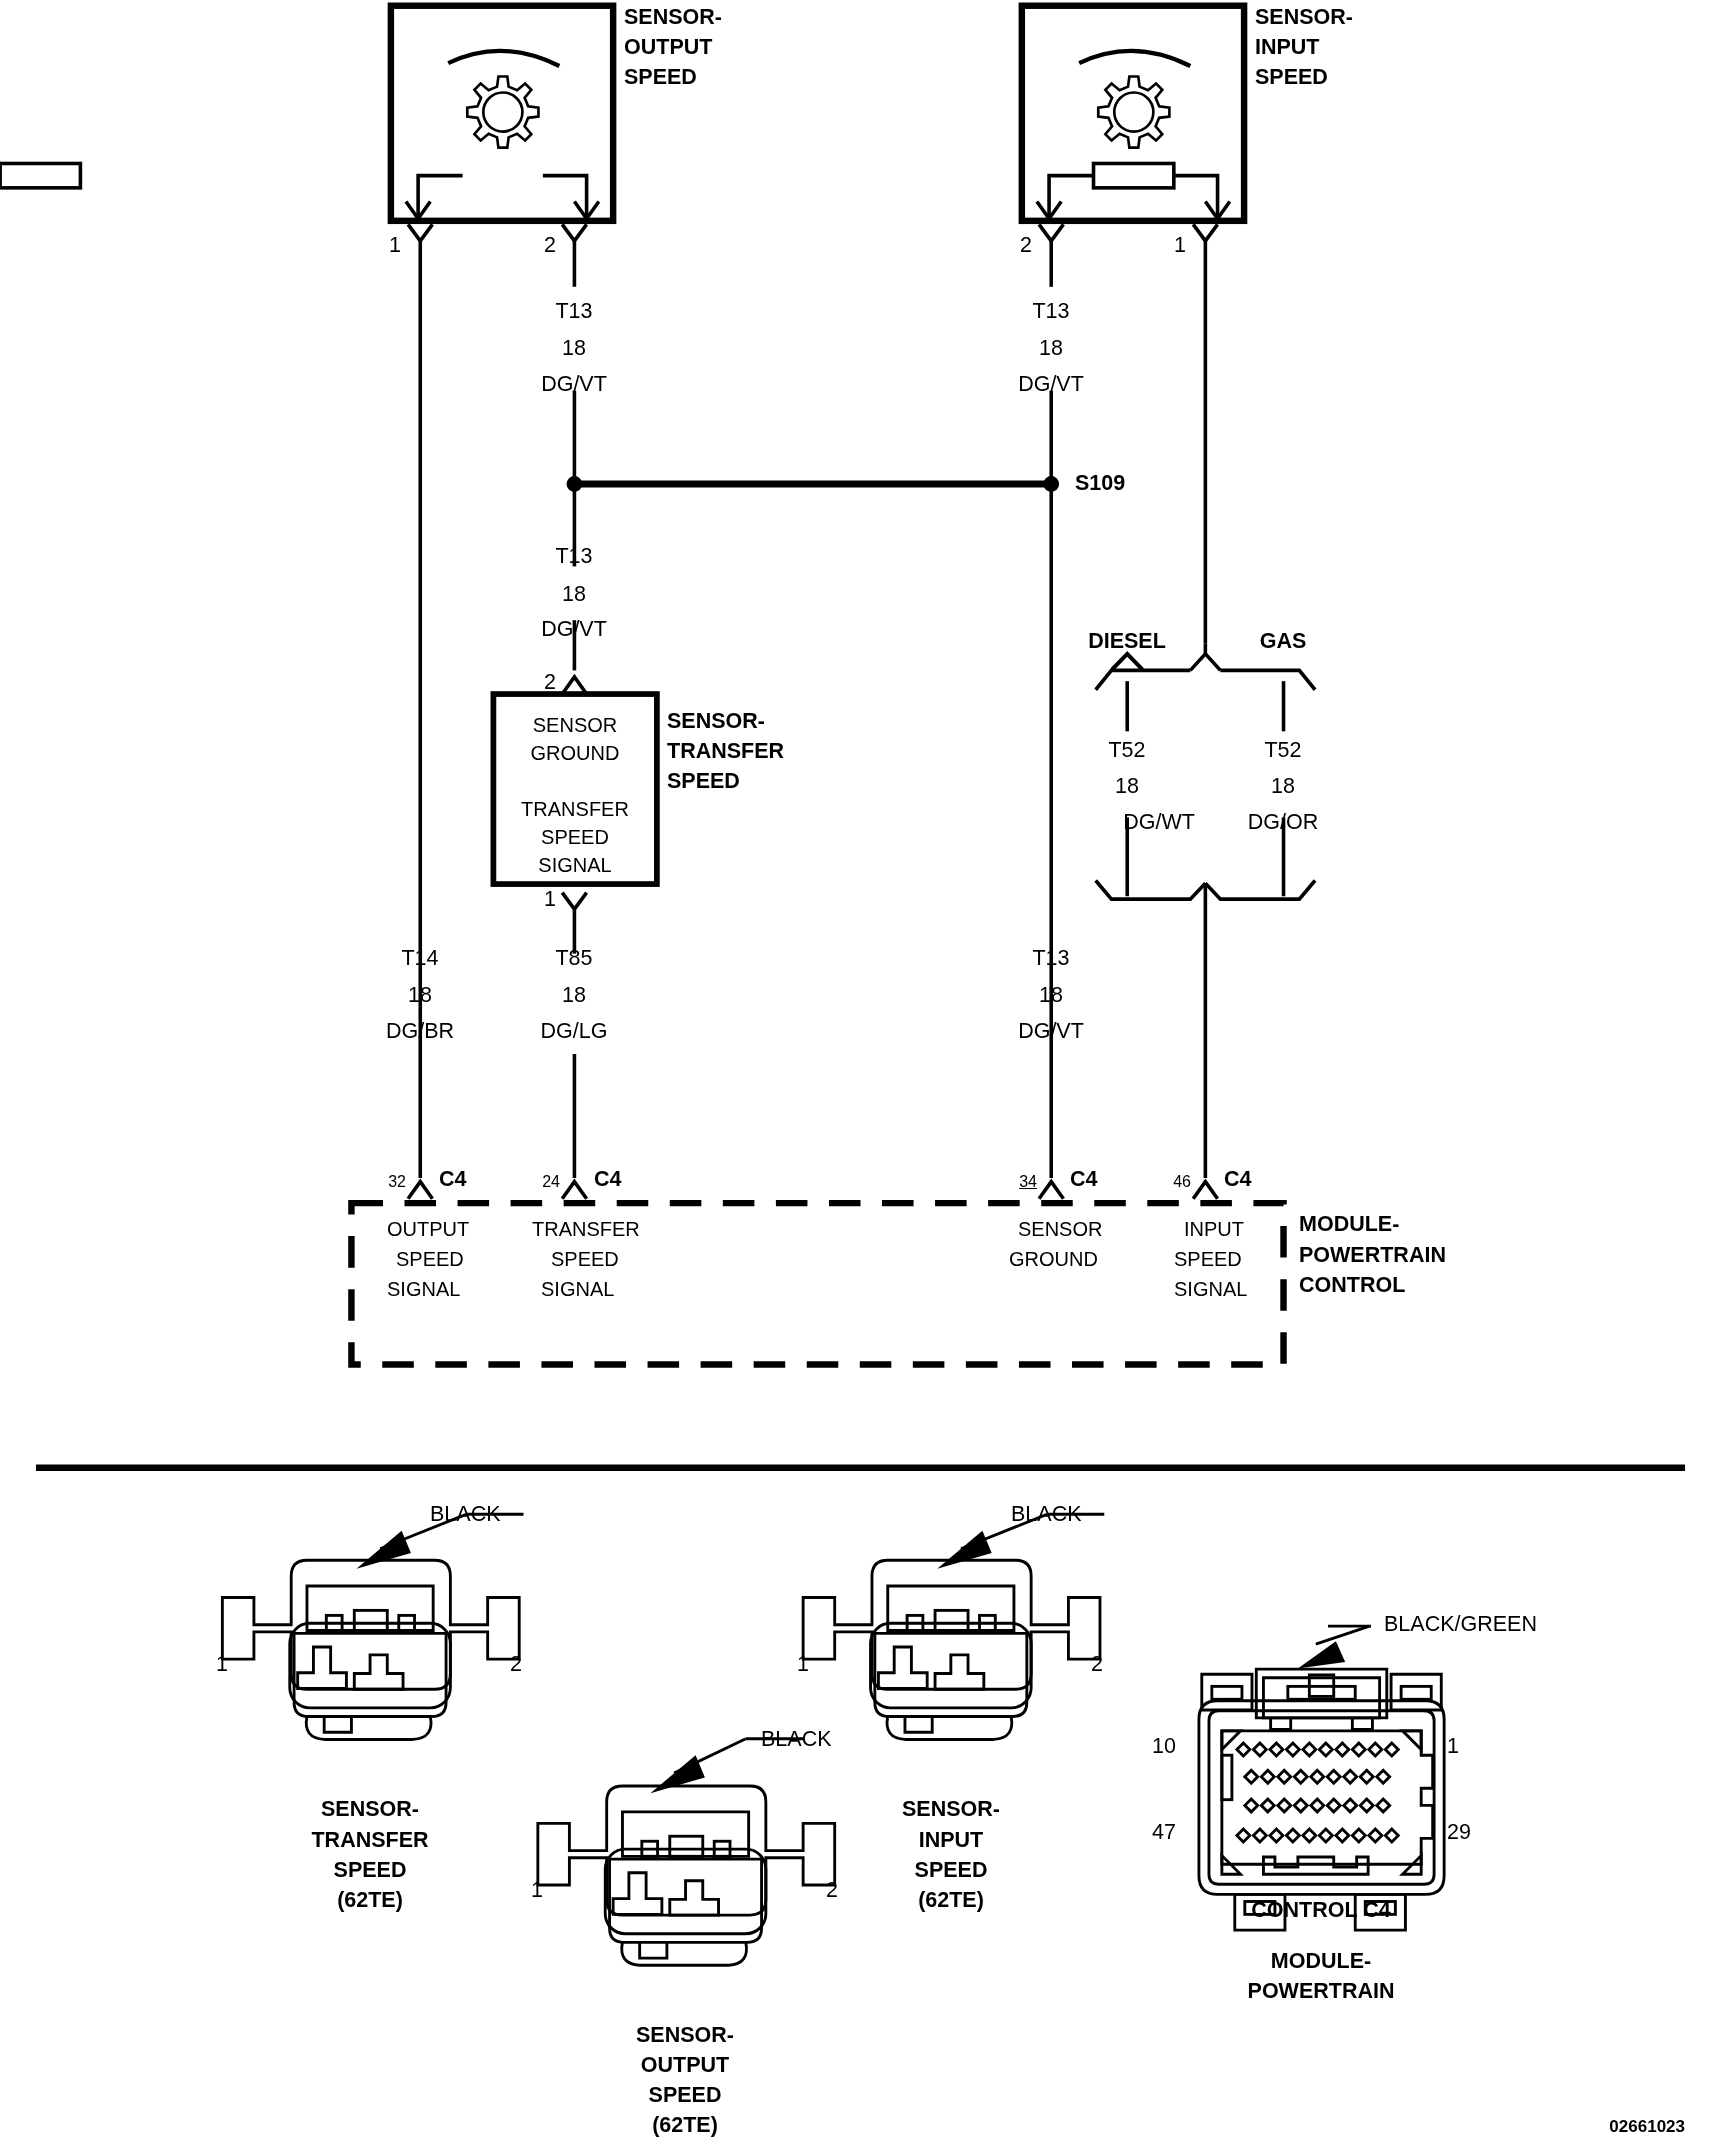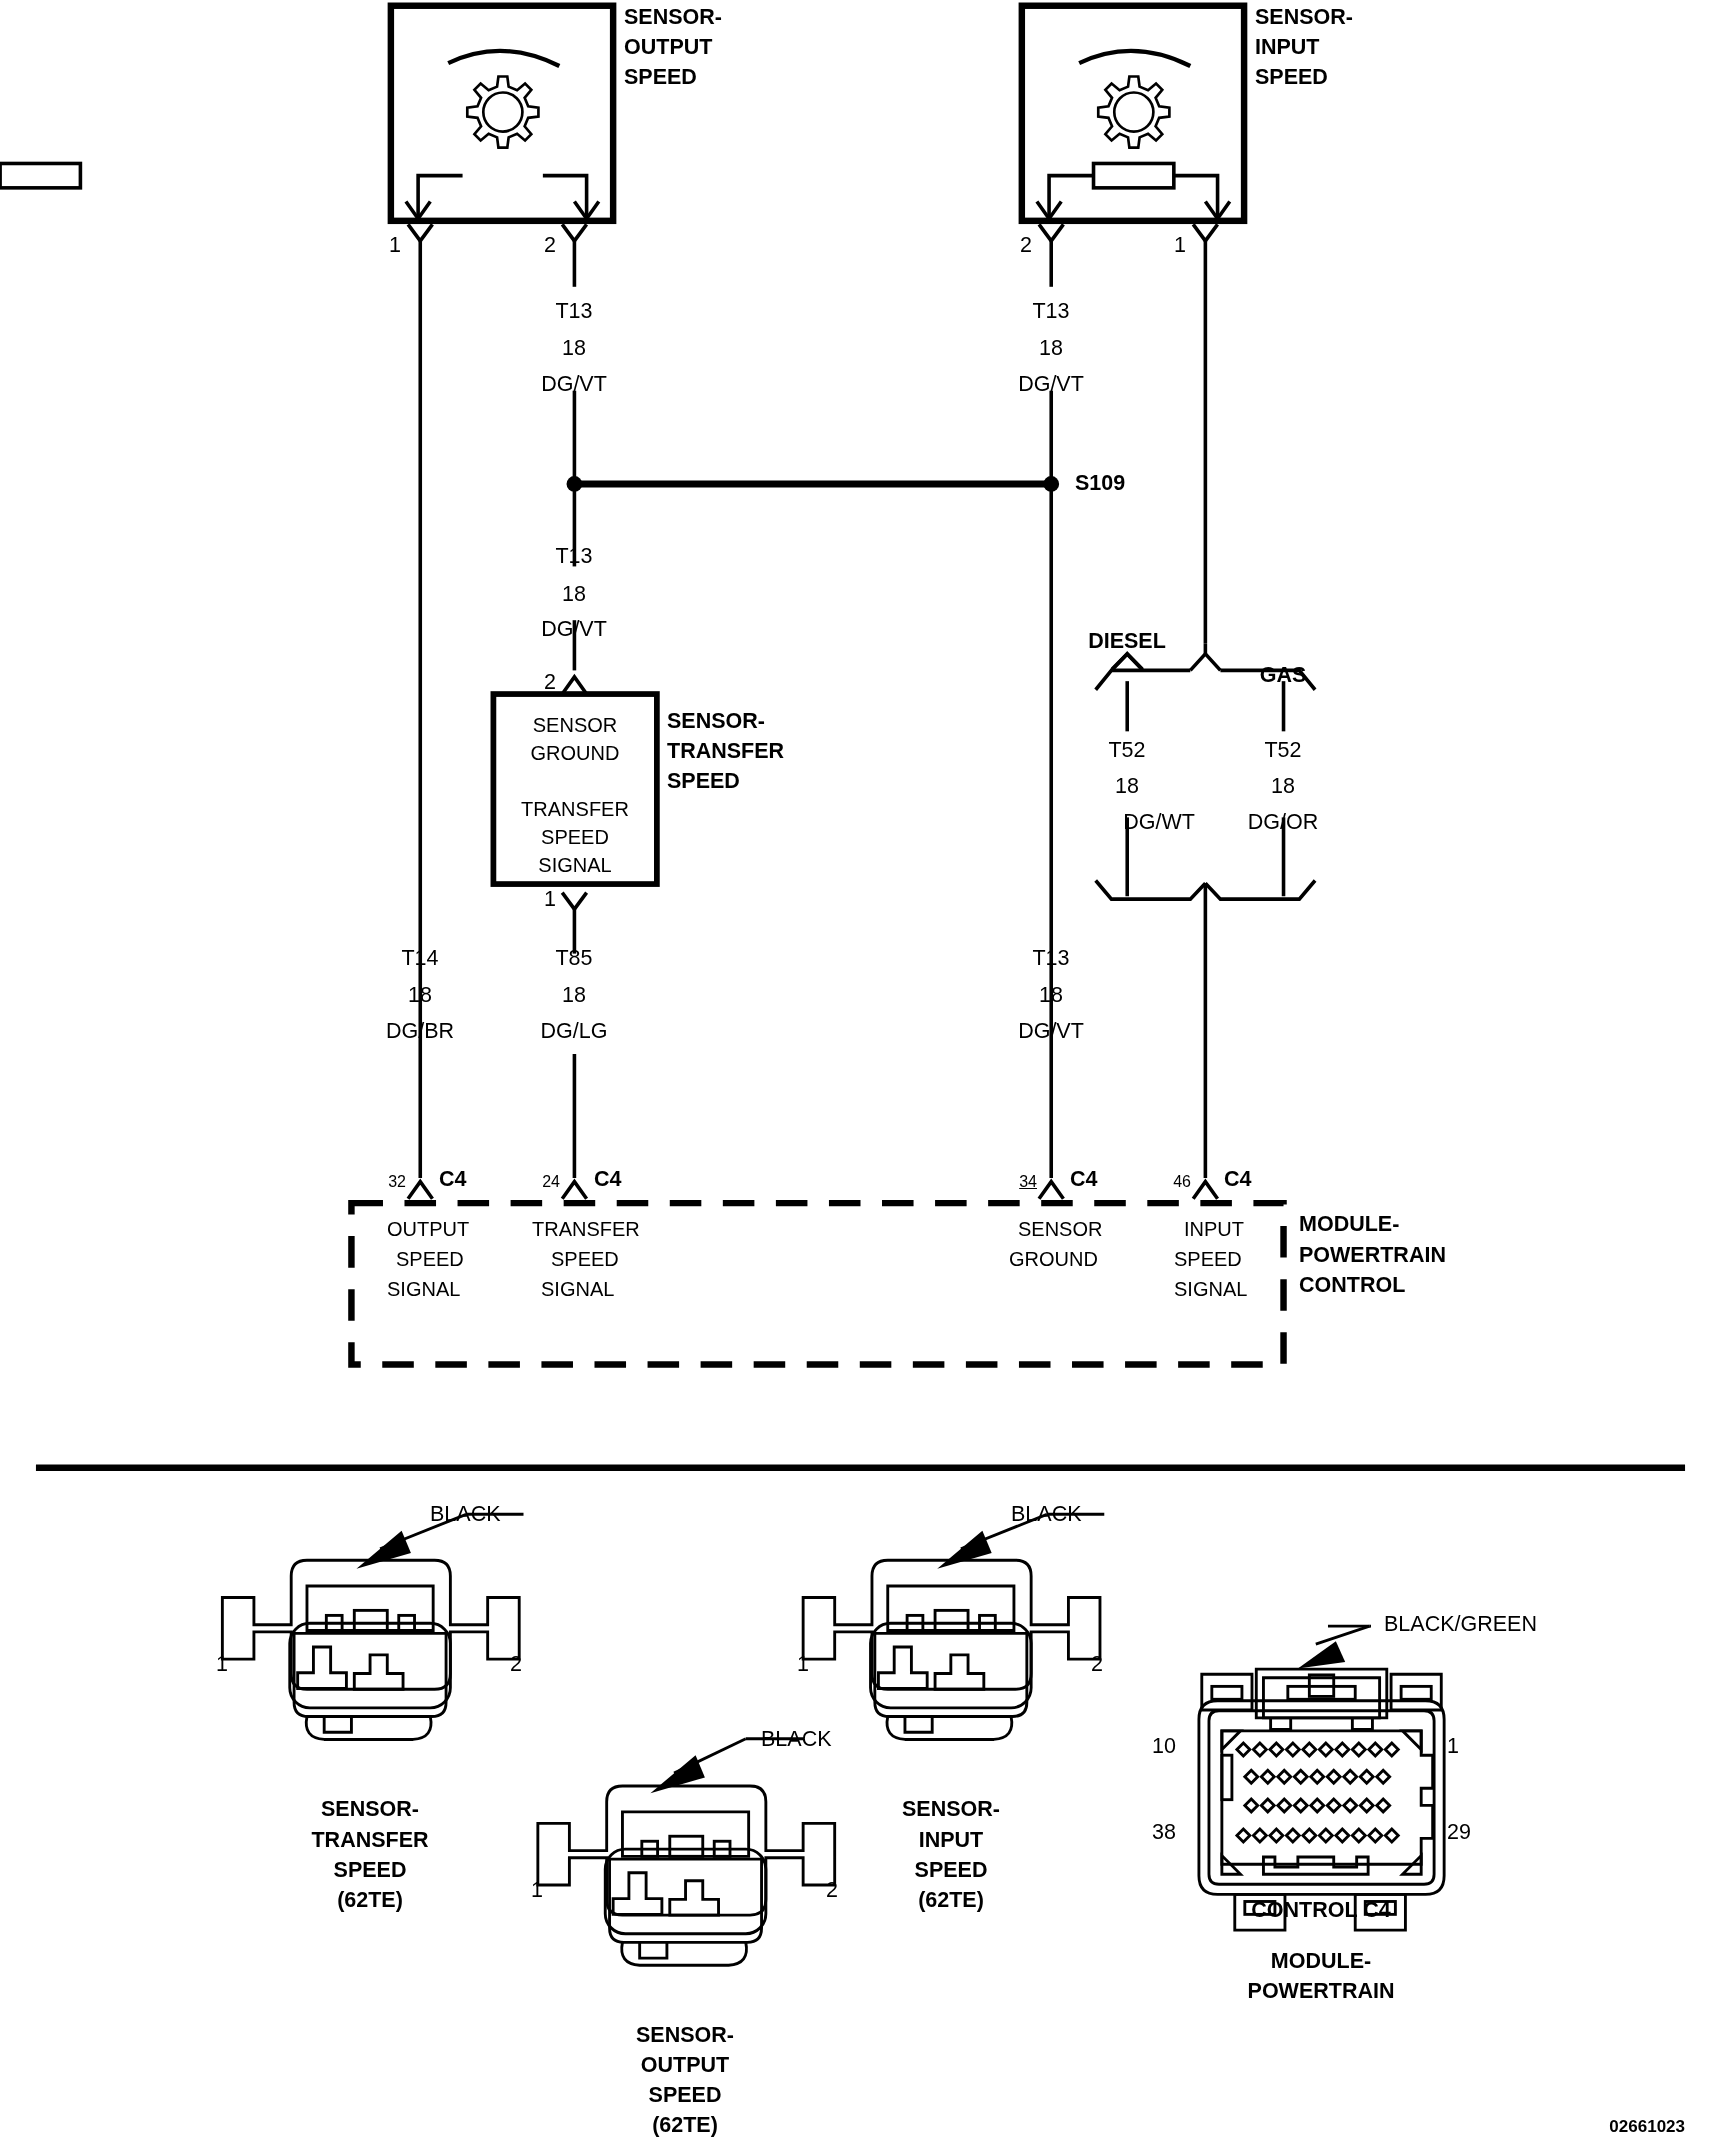--- a/index.html
+++ b/index.html
@@ -310,21 +310,21 @@
 <div class="t s28 c" style="left:575px;top:715px;">SENSOR</div>
 <div class="t s28 c" style="left:575px;top:743px;">GROUND</div>
 <div class="t s28 c" style="left:575px;top:799px;">TRANSFER</div>
 <div class="t s28 c" style="left:575px;top:827px;">SPEED</div>
 <div class="t s28 c" style="left:575px;top:855px;">SIGNAL</div>
 <div class="t s30 bold" style="left:667px;top:711px;">SENSOR-</div>
 <div class="t s30 bold" style="left:667px;top:741px;">TRANSFER</div>
 <div class="t s30 bold" style="left:667px;top:771px;">SPEED</div>
 
 <div class="t s30 bold c" style="left:1127px;top:631px;">DIESEL</div>
-<div class="t s30 bold c" style="left:1283px;top:665px;">GAS</div>
+<div class="t s30 bold c" style="left:1283px;top:631px;">GAS</div>
 
 <div class="t s30 c" style="left:1127px;top:740px;">T52</div>
 <div class="t s30 c" style="left:1127px;top:776px;">18</div>
 <div class="t s30 c" style="left:1127px;top:812px;margin-left:32px;">DG/WT</div>
 
 <div class="t s30 c" style="left:1283px;top:740px;">T52</div>
 <div class="t s30 c" style="left:1283px;top:776px;">18</div>
 <div class="t s30 c" style="left:1283px;top:812px;">DG/OR</div>
 
 <div class="t s30 c" style="left:420px;top:948px;">T14</div>
@@ -384,21 +384,21 @@
 <div class="t s30 r" style="left:543px;top:1880px;">1</div>
 <div class="t s30" style="left:826px;top:1880px;">2</div>
 <div class="t s30 bold c" style="left:685px;top:2025px;">SENSOR-</div>
 <div class="t s30 bold c" style="left:685px;top:2055px;">OUTPUT</div>
 <div class="t s30 bold c" style="left:685px;top:2085px;">SPEED</div>
 <div class="t s30 bold c" style="left:685px;top:2115px;">(62TE)</div>
 
 <div class="t s30" style="left:1384px;top:1614px;">BLACK/GREEN</div>
 <div class="t s30 r" style="left:1176px;top:1736px;">10</div>
 <div class="t s30" style="left:1447px;top:1736px;">1</div>
-<div class="t s30 r" style="left:1176px;top:1822px;">38</div>
+<div class="t s30 r" style="left:1176px;top:1822px;">47</div>
 <div class="t s30" style="left:1447px;top:1822px;">29</div>
 <div class="t s30 bold c" style="left:1321px;top:1951px;">MODULE-</div>
 <div class="t s30 bold c" style="left:1321px;top:1981px;">POWERTRAIN</div>
 <div class="t s30 bold c" style="left:1321px;top:1900px;">CONTROL C4</div>
 
 <div class="t s24 bold r" style="left:1685px;top:2118px;">02661023</div>
 
 </div>
 
 

